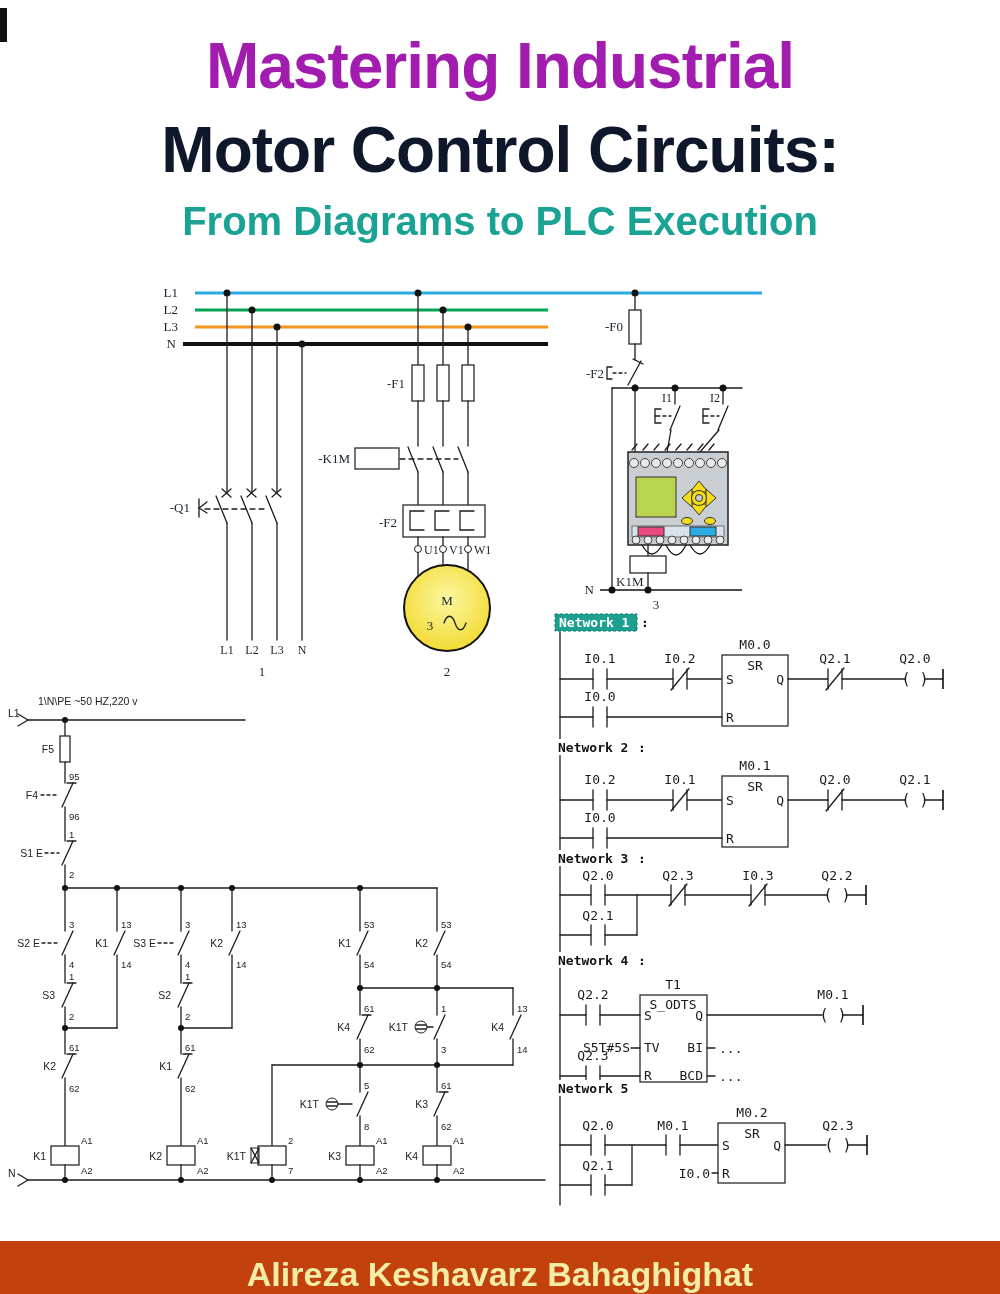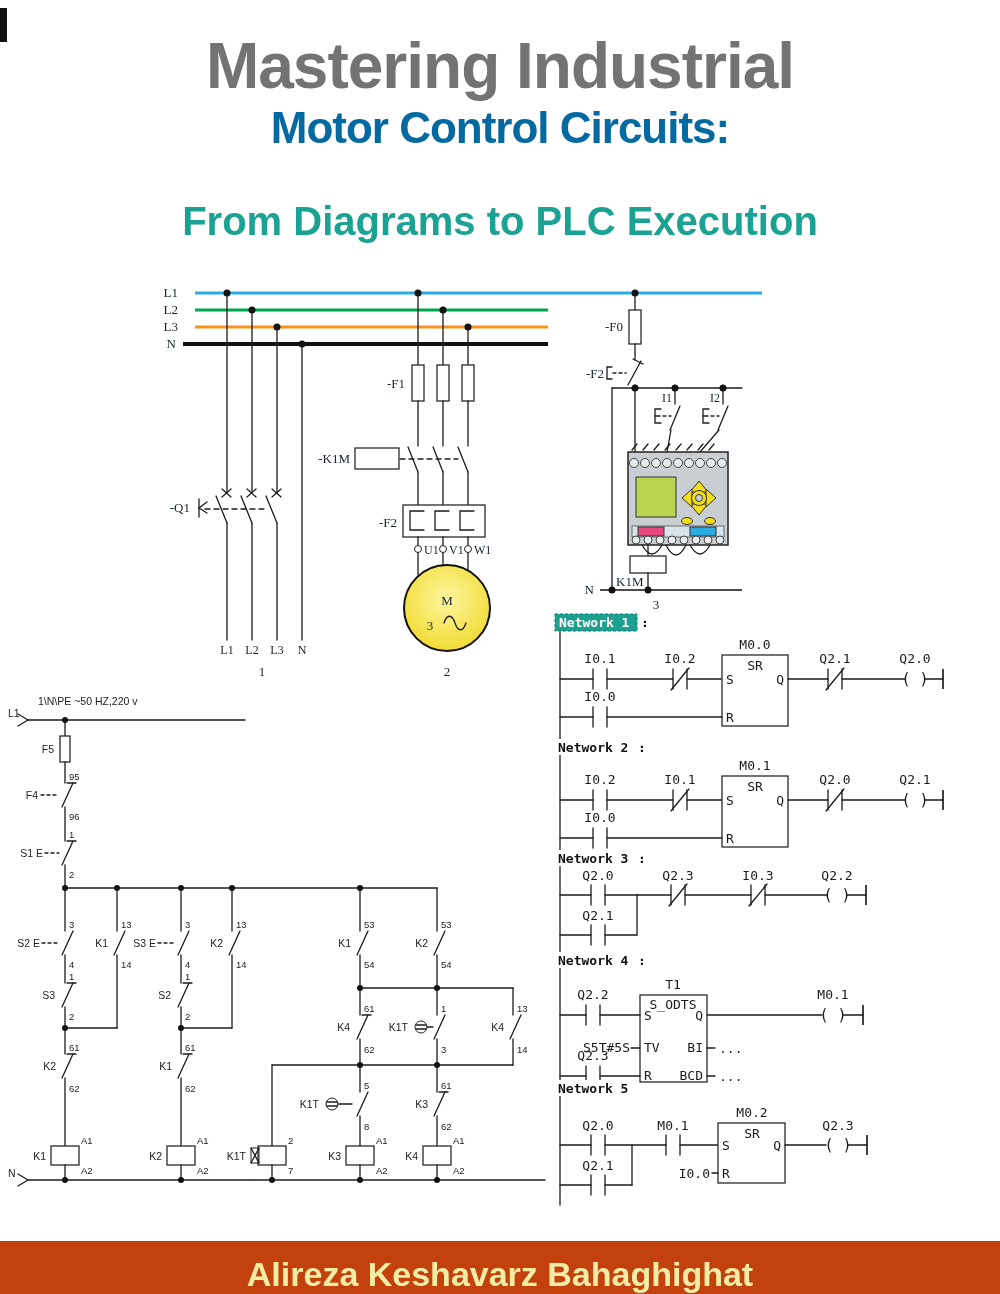--- a/index.html
+++ b/index.html
@@ -1,21 +1,21 @@
 <!DOCTYPE html>
 <html><head>
 <meta charset="utf-8">
 <style>
   html,body{margin:0;padding:0;background:#fff;}
   body{width:1000px;height:1294px;position:relative;overflow:hidden;
        font-family:"Liberation Sans",sans-serif;}
   .title-line{position:absolute;left:0;width:1000px;text-align:center;
               font-weight:bold;line-height:1;letter-spacing:-1px;}
-  .t1{top:34px;font-size:64px;color:#737373;}
-  .t2{top:106px;font-size:44px;color:#0369a1;}
+  .t1{top:34px;font-size:64px;color:#a21caf;}
+  .t2{top:118px;font-size:64px;color:#0f172a;}
   .t3{top:201px;font-size:40px;color:#1aa392;letter-spacing:0;}
   svg.diagram{position:absolute;left:0;top:0;}
   .author-bar{position:absolute;left:0;top:1241px;width:1000px;height:90px;background:#c2410c;}
   .author-bar .name{margin-top:14px;text-align:center;font-size:34px;font-weight:bold;color:#f2eda5;}
   
   .w{stroke:#1c1c1c;stroke-width:1.3;fill:none;stroke-linecap:round;}
   .w2{stroke:#111;stroke-width:1.6;fill:none;}
   .dash{stroke-dasharray:5,4;}
   .dash3{stroke-dasharray:3,3;}
   .dot{fill:#111;stroke:none;}

